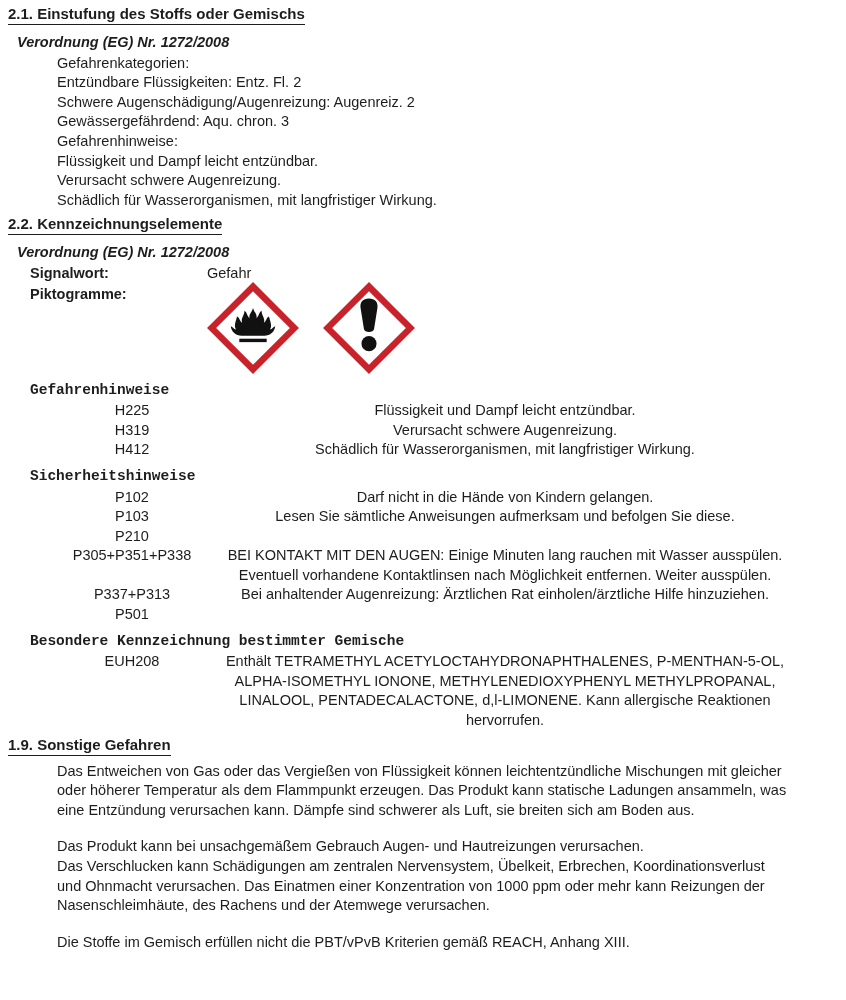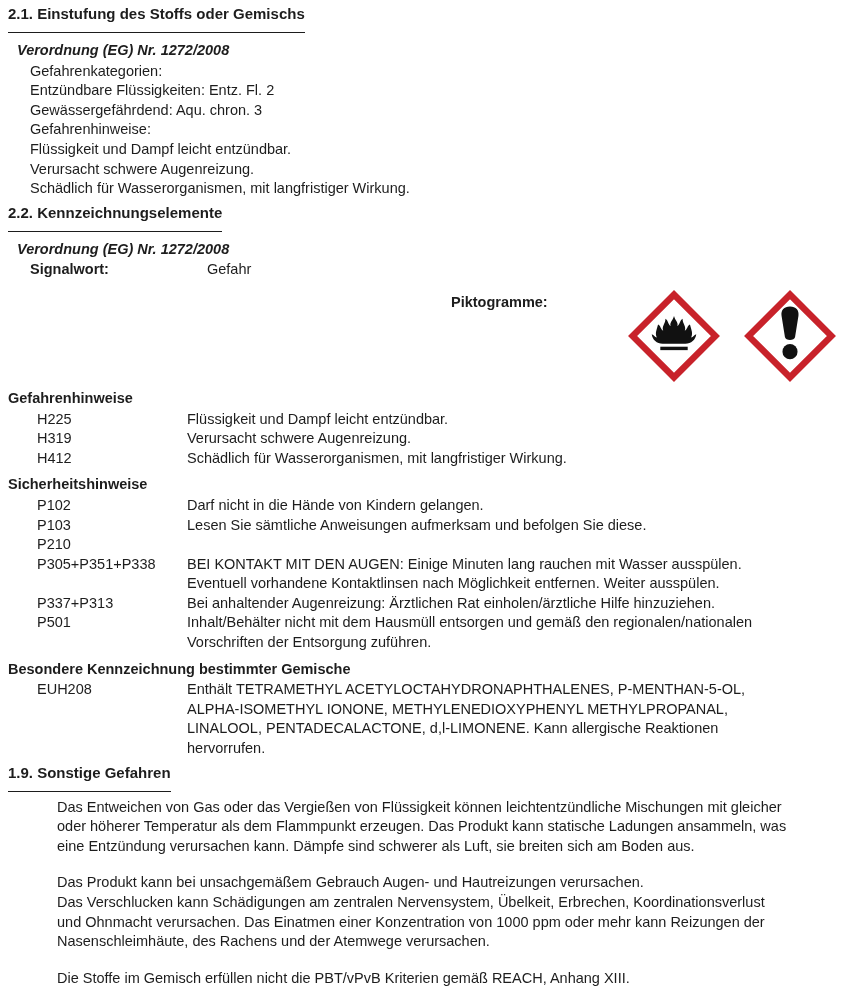--- a/index.html
+++ b/index.html
@@ -6,51 +6,52 @@
   html, body { background:#ffffff; }
   body {
     width:846px; height:1000px; overflow:hidden;
     font-family:"Liberation Sans","DejaVu Sans",sans-serif;
     font-size:14.5px; line-height:19.6px; color:#1d1d1d;
     padding:5px 10px 0 8px;
     -webkit-font-smoothing:antialiased;
   }
   .sec-heading {
     font-size:15px; font-weight:bold; display:inline-block;
-    border-bottom:1.6px solid #1d1d1d; padding-bottom:9px;
+    border-bottom:1.6px solid #1d1d1d; padding-bottom:1px;
     line-height:18px; margin-bottom:5px;
   }
   .section { margin-bottom:3px; }
   .section + .section { margin-top:5px; }
   .reg { font-weight:bold; margin-left:9px; margin-top:3px; margin-bottom:1px;font-style:italic; }
-  .indent-lines { margin-left:22px; }
+  .indent-lines { margin-left:49px; }
   .kv-row { display:flex; margin-left:22px; align-items:flex-start; }
-  .kv-row.pict { margin-top:13px; margin-bottom:7px;justify-content:flex-end; }
+  .kv-row.pict { margin-top:1px; margin-bottom:7px; }
   .kv-label { font-weight:bold; flex:0 0 177px; }
   .pictos { display:flex; gap:24px; margin-top:-3px; }
   .picto { width:92px; height:92px; }
   .picto svg { width:92px; height:92px; display:block; }
-  .sub-heading { font-weight:bold; margin-top:7px; margin-bottom:1px; }
-  .stmt-list { margin-left:29px; }
+  .sub-heading { font-weight:bold; margin-left:22px; margin-top:7px; margin-bottom:1px;font-family:Liberation Mono, monospace; }
+  .stmt-list { margin-left:49px;text-align:center; }
   .stmt-row { display:grid; grid-template-columns:150px 596px; }
   .stmt-text { max-width:596px; }
   .paras { margin-left:49px; max-width:735px; margin-top:1px; }
   .paras p { white-space:pre-line; }
   .paras p + p { margin-top:17px; }
 </style>
 </head>
 <body>
 
 <div class="section">
   <div><span class="sec-heading">2.1. Einstufung des Stoffs oder Gemischs</span></div>
   <div class="reg">Verordnung (EG) Nr. 1272/2008</div>
   <div class="indent-lines">
 
   <div>Gefahrenkategorien:</div>
       <div>Entzündbare Flüssigkeiten: Entz. Fl. 2</div>
+      <div>Schwere Augenschädigung/Augenreizung: Augenreiz. 2</div>
       <div>Gewässergefährdend: Aqu. chron. 3</div>
       <div>Gefahrenhinweise:</div>
       <div>Flüssigkeit und Dampf leicht entzündbar.</div>
       <div>Verursacht schwere Augenreizung.</div>
       <div>Schädlich für Wasserorganismen, mit langfristiger Wirkung.</div>
     </div>
 </div>
 
 <div class="section">
   <div><span class="sec-heading">2.2. Kennzeichnungselemente</span></div>
@@ -126,21 +127,20 @@
         <div class="stmt-text">BEI KONTAKT MIT DEN AUGEN: Einige Minuten lang rauchen mit Wasser ausspülen. Eventuell vorhandene Kontaktlinsen nach Möglichkeit entfernen. Weiter ausspülen.</div>
       </div>
 
       <div class="stmt-row">
         <div class="stmt-code">P337+P313</div>
         <div class="stmt-text">Bei anhaltender Augenreizung: Ärztlichen Rat einholen/ärztliche Hilfe hinzuziehen.</div>
       </div>
 
       <div class="stmt-row">
         <div class="stmt-code">P501</div>
-        <div class="stmt-text">Inhalt/Behälter nicht mit dem Hausmüll entsorgen und gemäß den regionalen/nationalen Vorschriften der Entsorgung zuführen.</div>
       </div>
     </div>
 
   <div class="sub-heading">Besondere Kennzeichnung bestimmter Gemische</div>
   <div class="stmt-list">
 
       <div class="stmt-row">
         <div class="stmt-code">EUH208</div>
         <div class="stmt-text">Enthält TETRAMETHYL ACETYLOCTAHYDRONAPHTHALENES, P-MENTHAN-5-OL, ALPHA-ISOMETHYL IONONE, METHYLENEDIOXYPHENYL METHYLPROPANAL, LINALOOL, PENTADECALACTONE, d,l-LIMONENE. Kann allergische Reaktionen hervorrufen.</div>
       </div>

